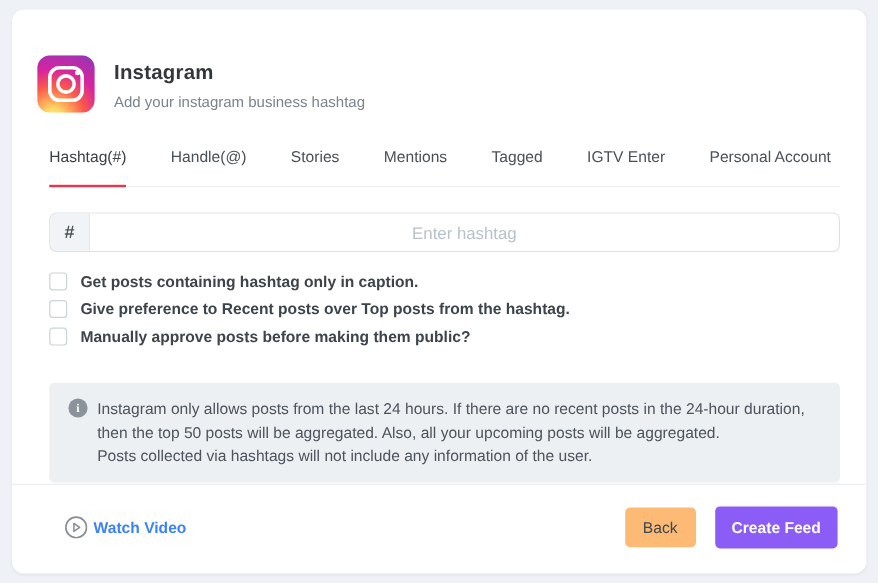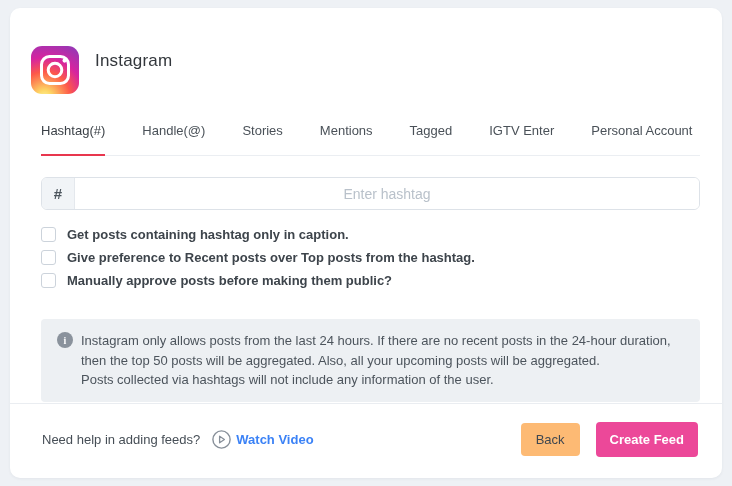--- a/index.html
+++ b/index.html
@@ -20,21 +20,21 @@
   
   .header {
     display: flex;
     align-items: flex-start;
     margin: 38px 32px 0 21px;
     gap: 16px;
   }
   .logo { width: 48px; height: 48px; flex: 0 0 48px; }
   .header-text { padding-top: 5px; }
   .title {
-    font-size: 17px; font-weight: normal; color: #33373c;
+    font-size: 17px; font-weight: bold; color: #33373c;
     letter-spacing: .2px;
   }
   .subtitle {
     margin-top: 7px;
     font-size: 12.5px; color: #7b838d;
   }
   
   .tabs {
     display: flex;
     gap: 37px;
@@ -145,21 +145,21 @@
     background: #fdba74;
     color: #3f4750;
     font-size: 13px;
     font-family: "Liberation Sans", sans-serif;
     border: none;
     border-radius: 4px;
     padding: 9px 15px;
     cursor: pointer;
   }
   .create-button {
-    background: #ec4899;
+    background: #8b5cf6;
     color: #ffffff;
     font-size: 13px; font-weight: bold;
     font-family: "Liberation Sans", sans-serif;
     border: none;
     border-radius: 4px;
     padding: 10px 14px;
     cursor: pointer;
   }
 </style>
 </head>
@@ -180,20 +180,21 @@
           </radialGradient>
         </defs>
         <rect width="48" height="48" rx="11" fill="url(#igGrad)"></rect>
         <rect x="10.5" y="10.5" width="27" height="27" rx="8" fill="none" stroke="#ffffff" stroke-width="3"></rect>
         <circle cx="24" cy="24" r="6.8" fill="none" stroke="#ffffff" stroke-width="3"></circle>
         <circle cx="33.6" cy="14.6" r="2.1" fill="#ffffff"></circle>
       </svg>
     </div>
     <div class="header-text">
       <div class="title">Instagram</div>
+      <div class="subtitle">Add your instagram business hashtag</div>
     </div>
   </div>
 
   <div class="tabs">
     <div class="tab active">Hashtag(#)</div>
     <div class="tab">Handle(@)</div>
     <div class="tab">Stories</div>
     <div class="tab">Mentions</div>
     <div class="tab">Tagged</div>
     <div class="tab">IGTV Enter</div>
@@ -222,21 +223,20 @@
 
   <div class="infobox">
     <span class="info-icon">i</span>
     <div class="info-text">
       <div>Instagram only allows posts from the last 24 hours. If there are no recent posts in the 24-hour duration, then the top 50 posts will be aggregated. Also, all your upcoming posts will be aggregated.</div>
       <div>Posts collected via hashtags will not include any information of the user.</div>
     </div>
   </div>
 
   <div class="footer">
-    <span class="help-text">Need help in adding feeds?</span>
     <span class="watch-video">
       <svg class="play-icon" viewBox="0 0 19 19">
         <circle cx="9.5" cy="9.5" r="8.6" fill="none" stroke="#878f99" stroke-width="1.4"></circle>
         <path d="M7.6 6.2 L12.4 9.5 L7.6 12.8 Z" fill="none" stroke="#878f99" stroke-width="1.3" stroke-linejoin="round"></path>
       </svg>
       <span class="watch-video-label">Watch Video</span>
     </span>
     <div class="footer-buttons">
       <button class="back-button">Back</button>
       <button class="create-button">Create Feed</button>

